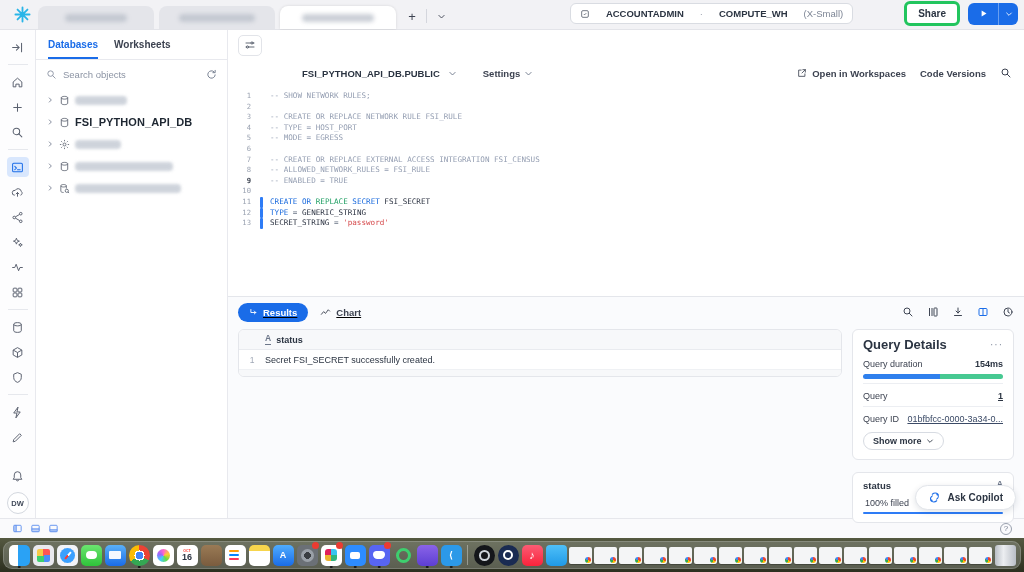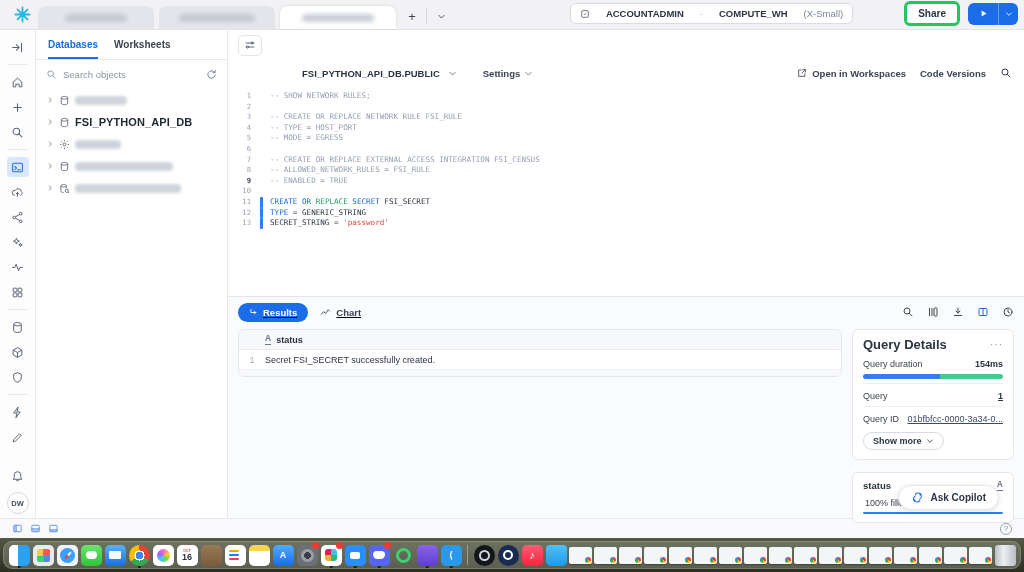--- a/index.html
+++ b/index.html
@@ -115,21 +115,21 @@
   .qd-val.link { text-decoration:underline; color:#3b4a66; font-weight:normal; }
   .progress { height:5px; border-radius:2.5px; overflow:hidden; display:flex; margin-bottom:4px; }
   .show-more { display:inline-flex; align-items:center; gap:4px; border:1px solid #d7dbe2; border-radius:12px;
     background:#fff; padding:3px 9px; font-size:9px; font-weight:bold; color:#2b3442; margin-top:3px; }
   .stats-card { background:#fff; border:1px solid #e4e6eb; border-radius:6px; padding:7px 10px 0 10px; }
   .stats-head { display:flex; align-items:center; justify-content:space-between; }
   .stats-col { font-size:9.5px; font-weight:bold; color:#2b3442; }
   .stats-fill { font-size:9px; color:#3c4250; margin:7px 0 4px 2px; }
   .stats-bar { height:2px; background:#2e7cf6; margin:0 0 8px 0; border-radius:1px; }
 
-  .copilot { position:absolute; right:25px; bottom:8px; display:flex; align-items:center; gap:6px;
+  .copilot { position:absolute; right:8px; bottom:8px; display:flex; align-items:center; gap:6px;
     background:#fff; border:1px solid #e2e5ea; border-radius:15px; padding:5px 12px;
     box-shadow:0 2px 6px rgba(20,30,60,.12); font-size:10px; font-weight:bold; color:#2b3442; }
 
   
   .footer { height:20px; border-top:1px solid #e6e7ec; background:#fafafc; display:flex;
     align-items:center; gap:7px; padding:0 12px; flex:0 0 auto; }
   .help-circle { margin-left:auto; width:12px; height:12px; border-radius:50%; border:1px solid #9aa1ae;
     color:#7a8292; font-size:8px; display:flex; align-items:center; justify-content:center; }
 
   

